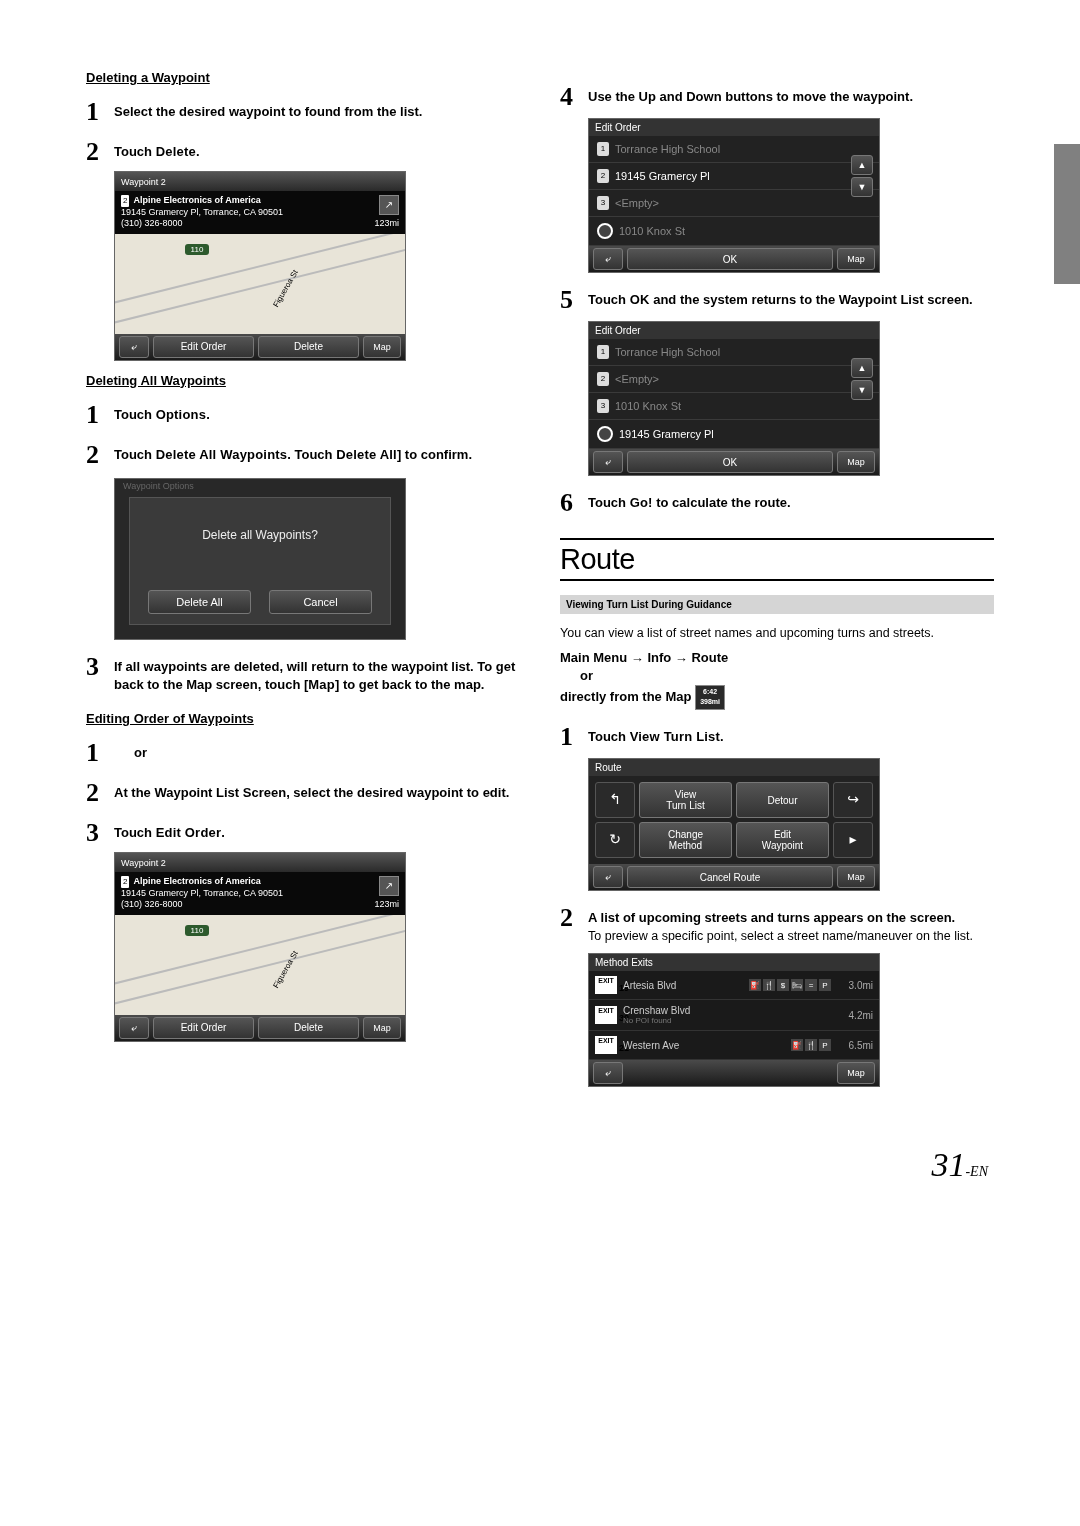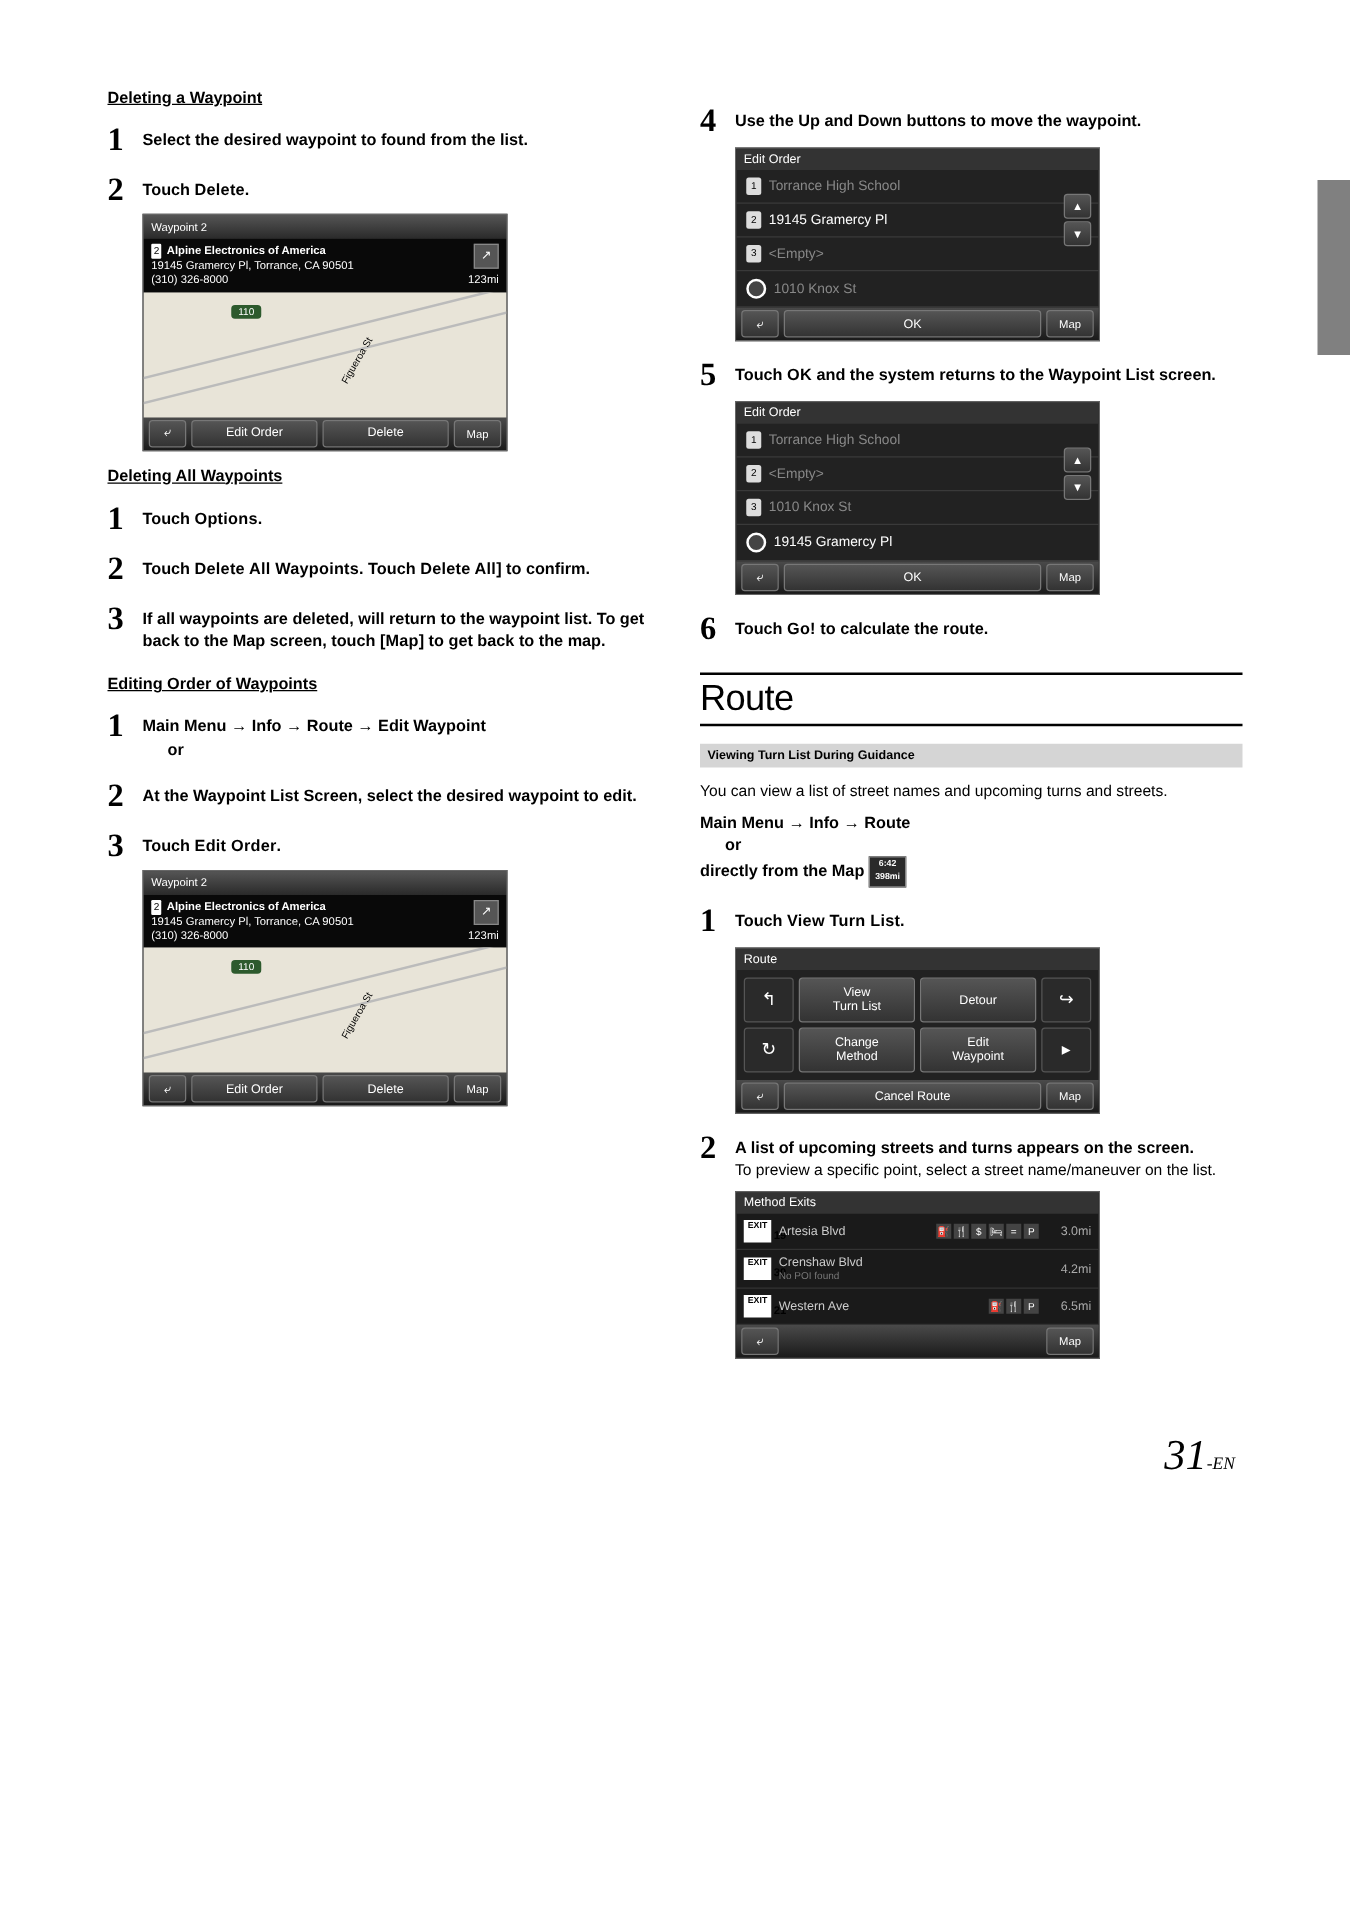--- a/index.html
+++ b/index.html
@@ -400,34 +400,43 @@
         </div>
       </div>
 
       <div class="step">
         <div class="step-num">2</div>
         <div class="step-body">
           <span>Touch </span><span class="kw">Delete All Waypoints</span><span>. Touch </span><span class="kw">Delete All</span><span>] to confirm.</span>
         </div>
       </div>
 
+      <div class="ss-dialog">
+        <div style="position:absolute;top:2px;left:8px;color:#666;font-size:9px;">Waypoint Options</div>
+        <div class="ss-dialog-inner">
+          <div class="ss-dialog-text">Delete all Waypoints?</div>
+          <div class="ss-dialog-btns">
+            <div class="ss-btn">Delete All</div>
+            <div class="ss-btn">Cancel</div>
+          </div>
+        </div>
+      </div>
 
       <div class="step">
         <div class="step-num">3</div>
         <div class="step-body">
           <span>If all waypoints are deleted, will return to the waypoint list. To get back to the Map screen, touch [</span><span class="kw">Map</span><span>] to get back to the map.</span>
         </div>
       </div>
 
       <div class="u" style="margin-top:16px;">Editing Order of Waypoints</div>
 
       <div class="step">
         <div class="step-num">1</div>
         <div class="step-body">
-          <div>Main Menu → Info → Route → Edit Waypoint</div>
           <div style="margin-left:20px;">or</div>
         </div>
       </div>
 
       <div class="step">
         <div class="step-num">2</div>
         <div class="step-body">At the Waypoint List Screen, select the desired waypoint to edit.</div>
       </div>
 
       <div class="step">

